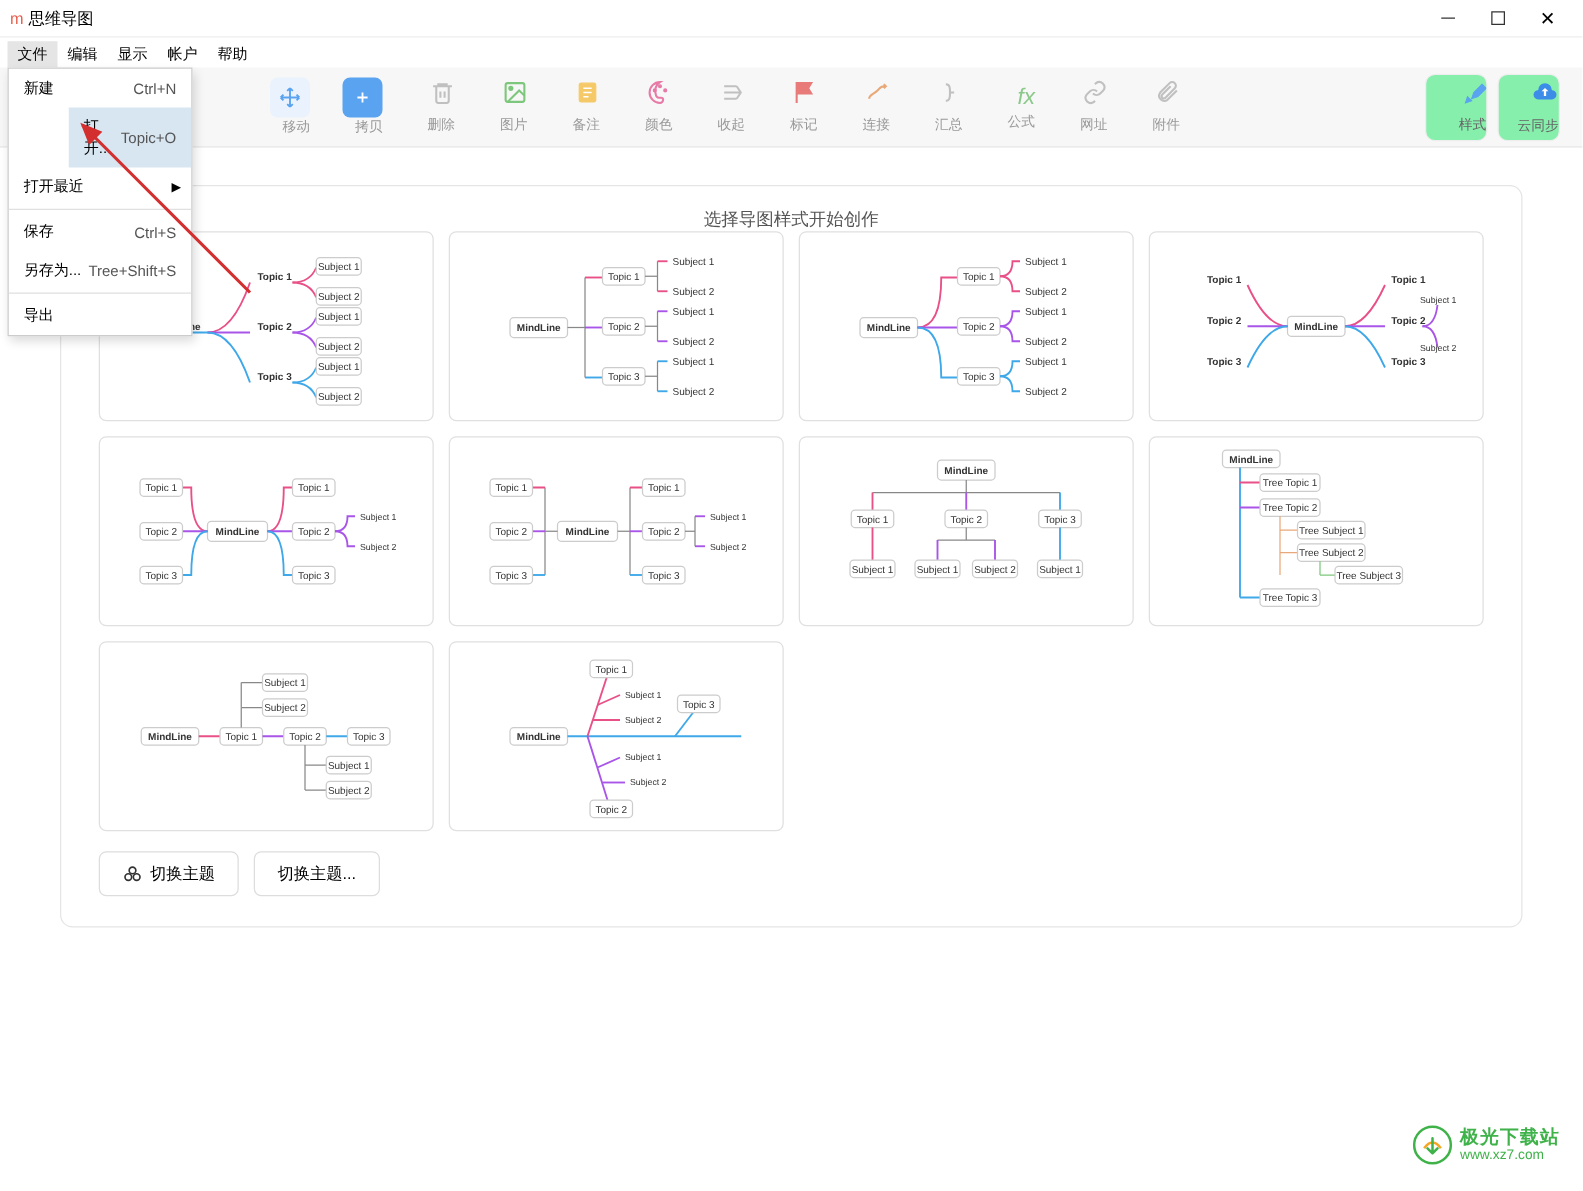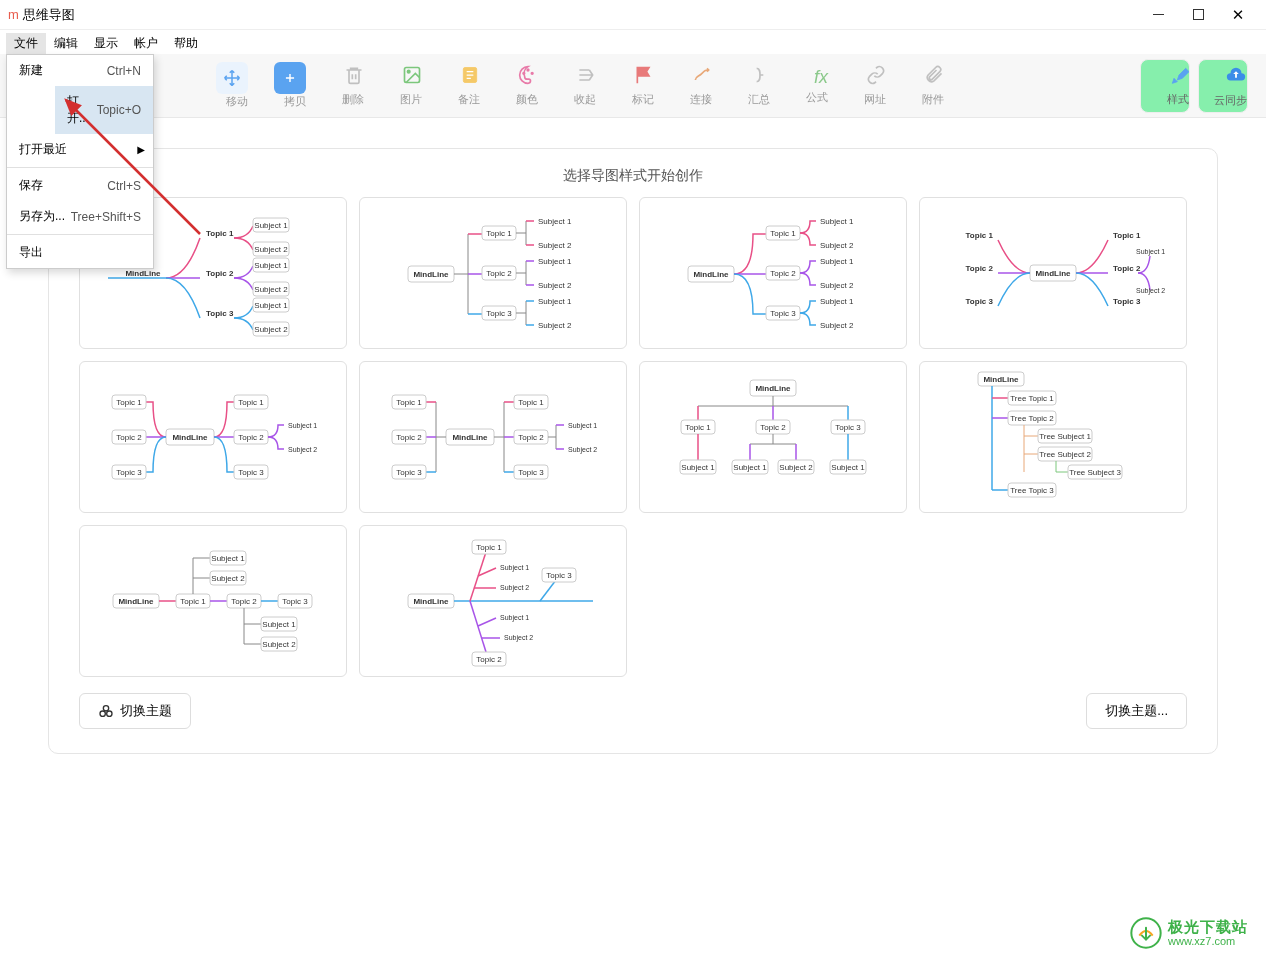--- a/index.html
+++ b/index.html
@@ -34,32 +34,32 @@
     .tool-btn .label { font-size: 11px; color: #999; }
     .tool-btn.box .icon { color: #5aa3f0; }
     .tool-btn.box.cloud .icon { color: #3b8de8; }
     .tool-btn.box .label { color: #666; }
     .toolbar .spacer { flex: 1; }
     .toolbar .gap { width: 180px; }
     .tool-icon-wrap { width: 32px; height: 32px; display: flex; align-items: center; justify-content: center; }
     
     .content { position: relative; padding: 30px 48px; }
     .panel { background: #fff; border: 1px solid #e5e5e5; border-radius: 10px; padding: 18px 30px 24px 30px; position: relative; }
-    .panel-title { text-align: center; font-size: 14px; color: #555; margin-bottom: 12px; }
+    .panel-title { text-align: center; font-size: 14px; color: #555; }
     
     .template-grid { display: grid; grid-template-columns: repeat(4, 1fr); gap: 12px; }
     .template-card { height: 152px; background: #fff; border: 1px solid #e0e0e0; border-radius: 6px; display: flex; align-items: center; justify-content: center; position: relative; overflow: hidden; }
     .template-card svg { width: 100%; height: 100%; }
     
-    .panel-footer { display: flex; justify-content: space-between; gap: 12px; margin-top: 16px; }
+    .panel-footer { display: flex; justify-content: flex-start; gap: 12px; margin-top: 16px; }
     .footer-btn { padding: 8px 18px; border: 1px solid #ddd; border-radius: 6px; background: #fff; font-size: 13px; display: flex; align-items: center; gap: 6px; }
     
     .arrow-annotation { position: absolute; left: 60px; top: 94px; z-index: 200; pointer-events: none; }
     
-    .watermark { position: absolute; right: 18px; bottom: 4px; display: flex; align-items: center; gap: 6px; }
+    .watermark { position: absolute; right: 18px; bottom: 21px; display: flex; align-items: center; gap: 6px; }
     .watermark .wm-icon { width: 32px; height: 32px; }
     .watermark .wm-text { display: flex; flex-direction: column; line-height: 1.1; }
     .watermark .wm-main { font-size: 15px; color: #3fb24a; font-weight: bold; letter-spacing: 1px; }
     .watermark .wm-sub { font-size: 11px; color: #3fb24a; }
     
     svg text { font-family: "Microsoft YaHei", sans-serif; }
     .node-box { fill: #fff; stroke: #ccc; stroke-width: 1; rx: 3; }
     .node-text { font-size: 8px; fill: #333; }
     .node-text-bold { font-size: 8px; fill: #333; font-weight: bold; }
     .line-pink { stroke: #e85087; stroke-width: 1.5; fill: none; }

